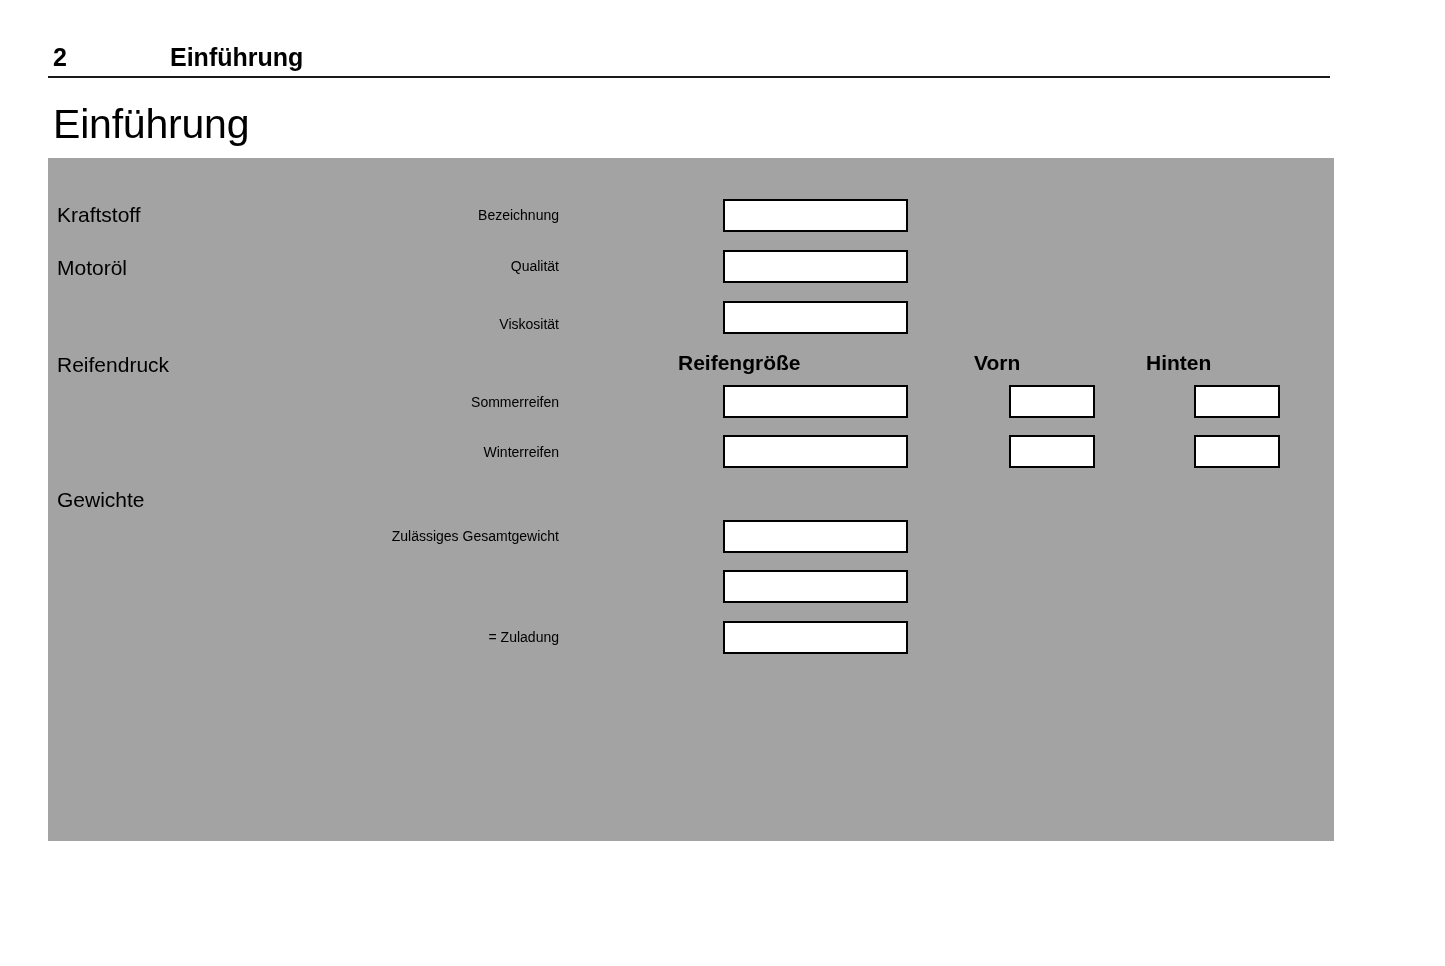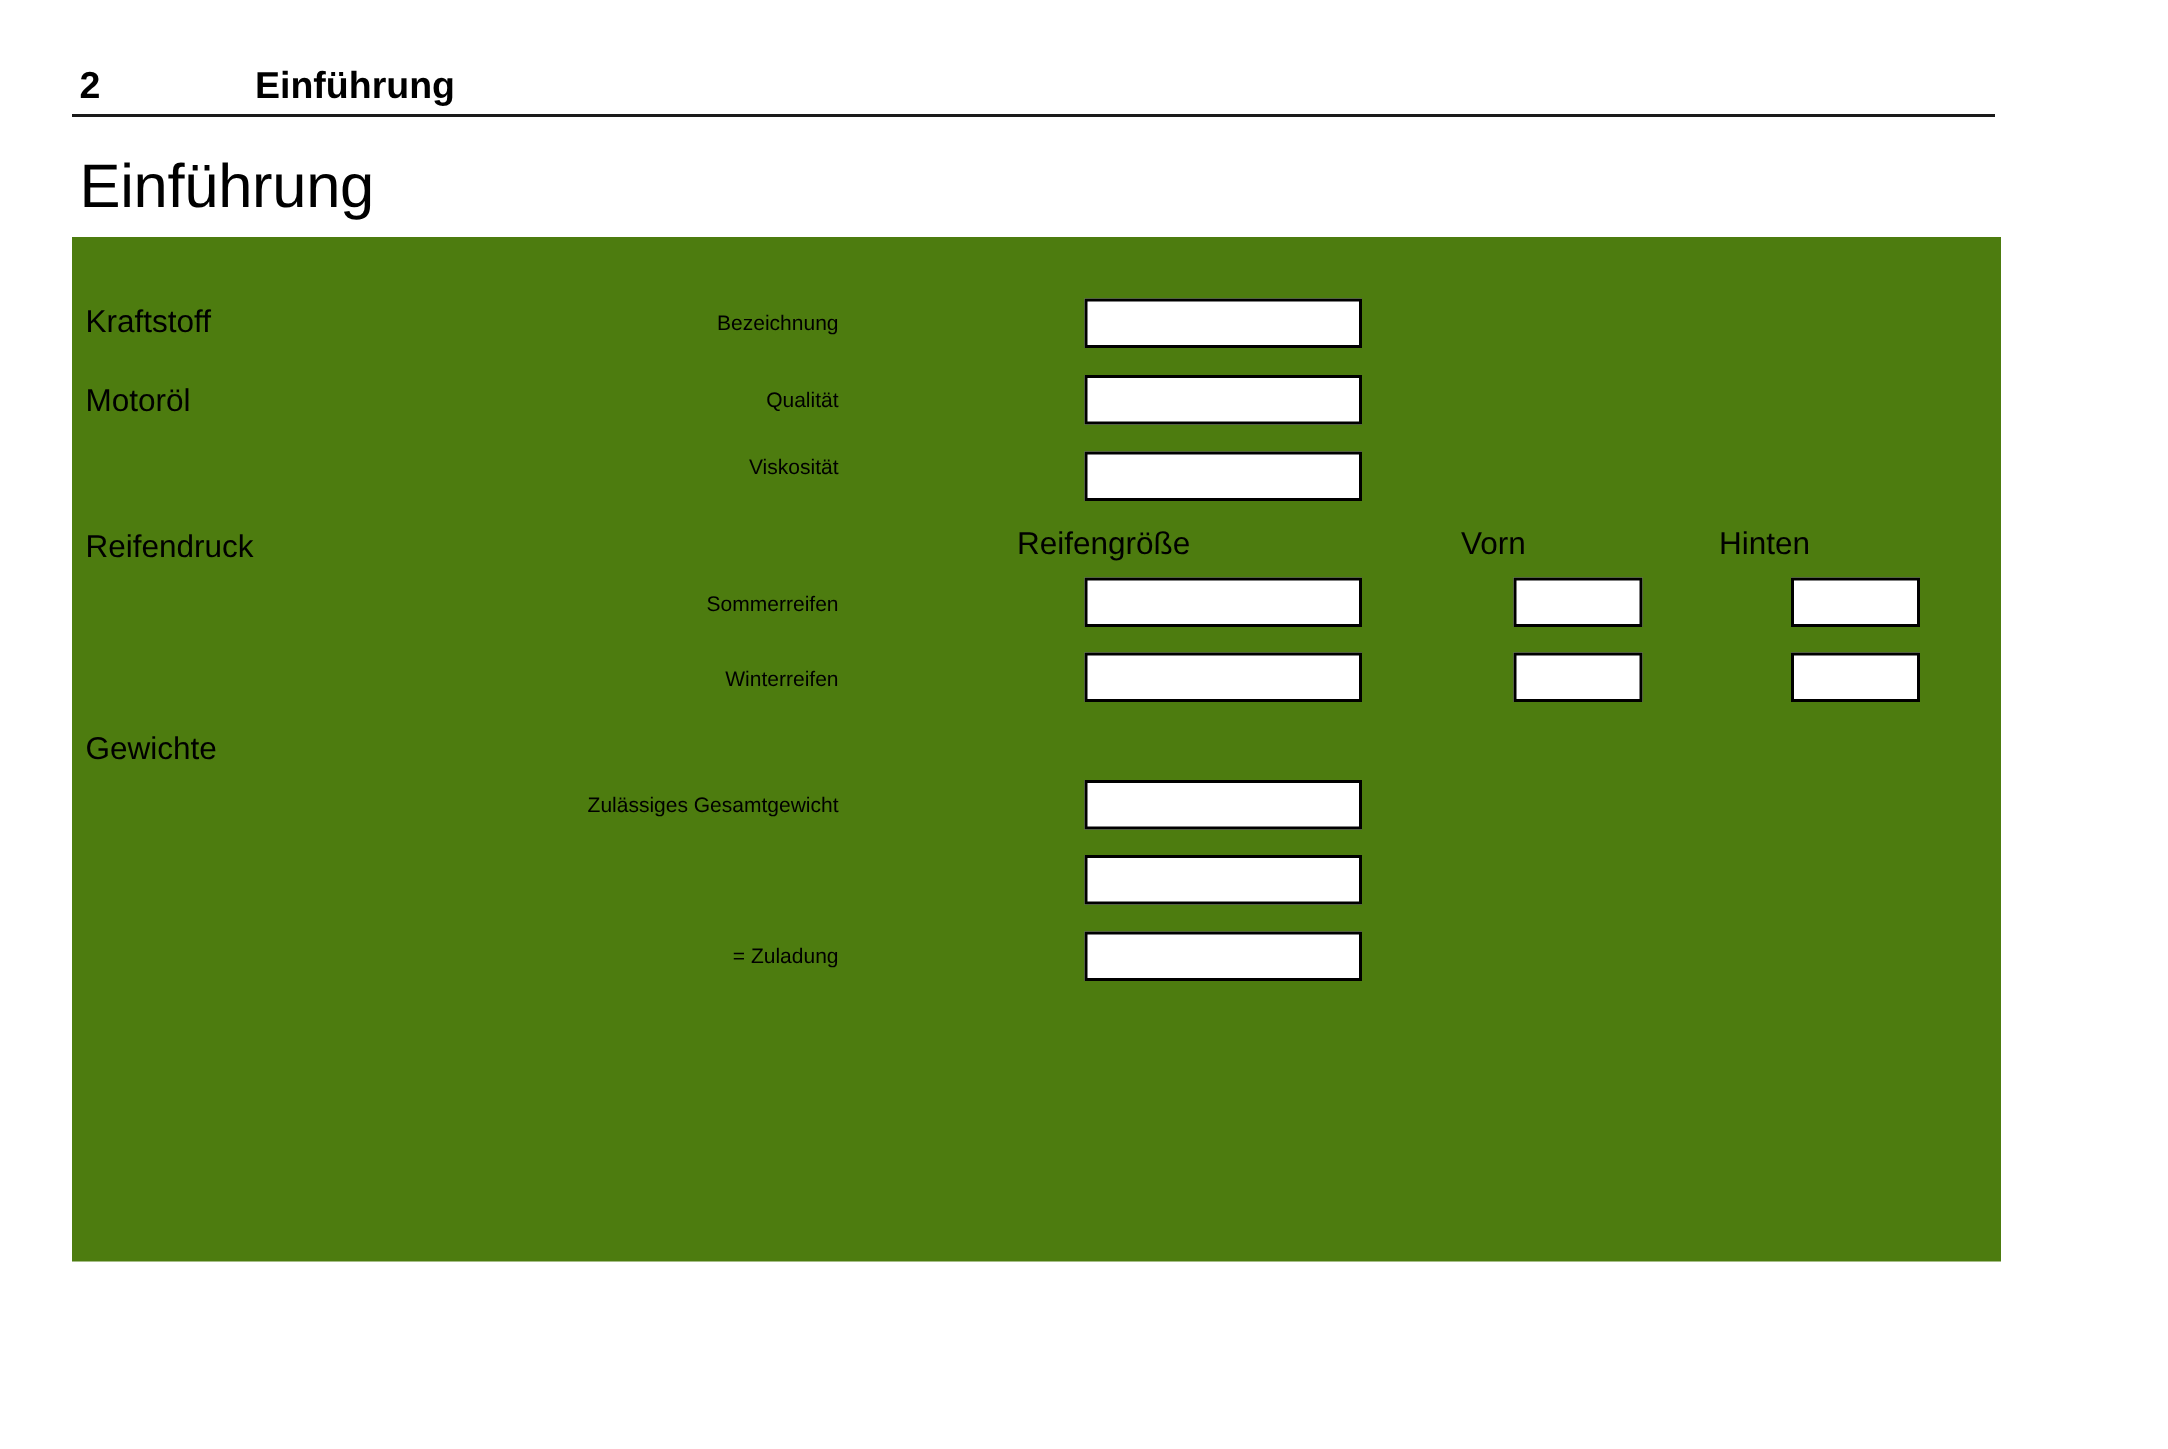--- a/index.html
+++ b/index.html
@@ -68,21 +68,21 @@
     letter-spacing: -0.2px;
   }
 
   
   .content-panel {
     position: absolute;
     left: 48px;
     top: 158px;
     width: 1286px;
     height: 683px;
-    background: #4d7c0f;
+    background: #a3a3a3;
   }
 
   
   .section-label {
     position: absolute;
     font-size: 21px;
     line-height: 26px;
     white-space: nowrap;
   }
   .field-label {
@@ -91,20 +91,21 @@
     line-height: 26px;
     text-align: right;
     white-space: nowrap;
     right: 775px;          
   }
   .column-header {
     position: absolute;
     font-size: 21px;
     line-height: 26px;
     white-space: nowrap;
+    font-weight: bold;
   }
 
   
   .entry-box {
     position: absolute;
     box-sizing: border-box;
     border: 2px solid #000000;
     background: #ffffff;
     height: 33px;
   }
@@ -131,21 +132,21 @@
     <span class="section-label" style="left:9px; top:44px;">Kraftstoff</span>
 
     <span class="field-label" style="top:44px;">Bezeichnung</span>
     <div class="entry-box wide" style="top:41px;"></div>
 
     <span class="section-label" style="left:9px; top:97px;">Motoröl</span>
 
     <span class="field-label" style="top:95px;">Qualität</span>
     <div class="entry-box wide" style="top:92px;"></div>
 
-    <span class="field-label" style="top:140px;">Viskosität</span>
+    <span class="field-label" style="top:153px;">Viskosität</span>
     <div class="entry-box wide" style="top:143px;"></div>
 
     <span class="section-label" style="left:9px; top:194px;">Reifendruck</span>
 
     <span class="column-header" style="left:630px; top:192px;">Reifengröße</span>
     <span class="column-header" style="left:913px; top:192px;margin-left:13px;">Vorn</span>
     <span class="column-header" style="left:1098px; top:192px;">Hinten</span>
 
     <span class="field-label" style="top:231px;">Sommerreifen</span>
     <div class="entry-box wide" style="top:227px;"></div>

